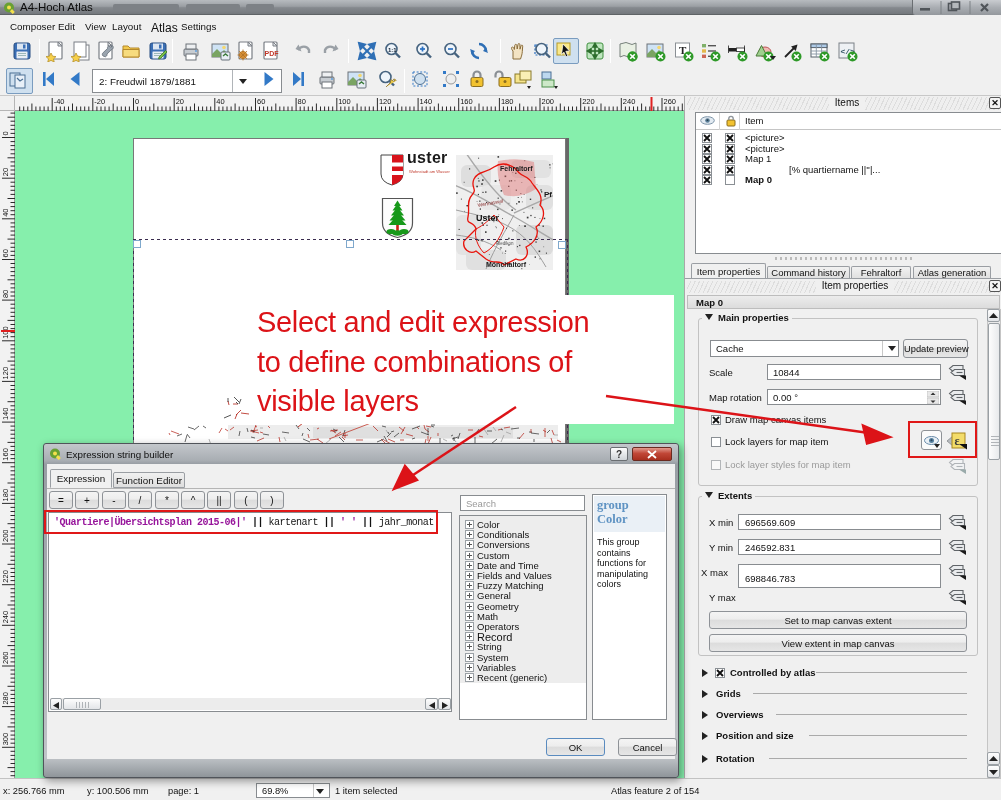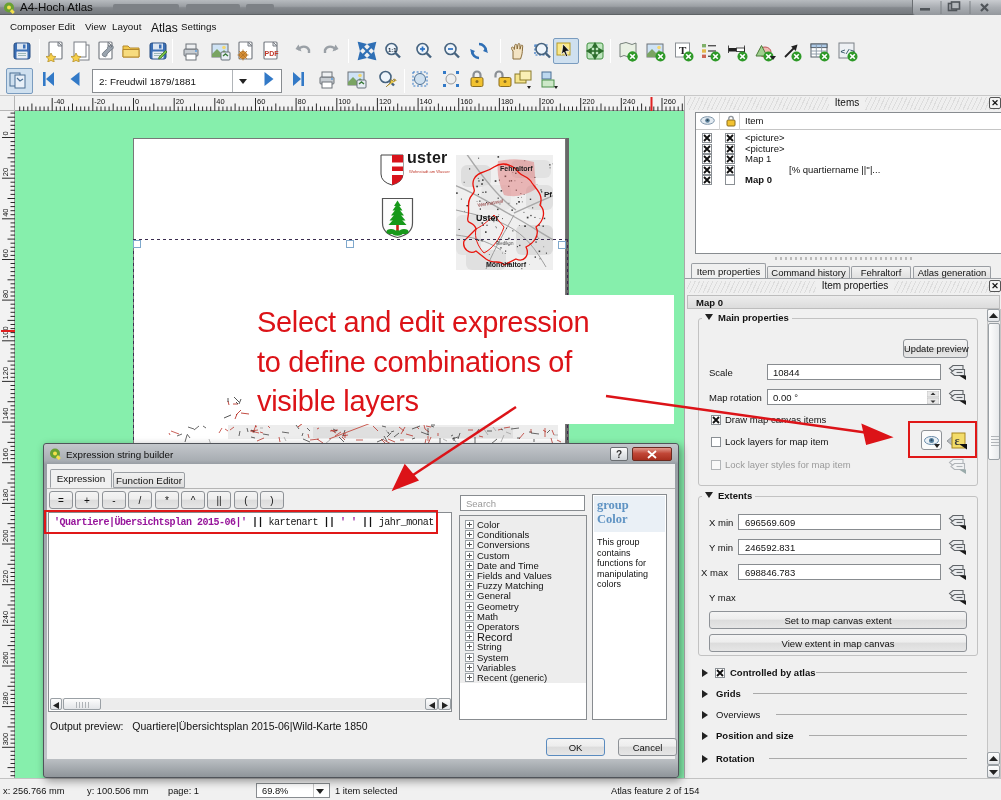--- a/index.html
+++ b/index.html
@@ -1091,20 +1091,25 @@
     <div class="tab" style="left:82px;top:170px;width:83px;height:12px;line-height:12px">Command history</div>
     <div class="tab" style="left:166px;top:170px;width:60px;height:12px;line-height:12px">Fehraltorf</div>
     <div class="tab" style="left:228px;top:170px;width:78px;height:12px;line-height:12px">Atlas generation</div>
     <div class="abs" style="left:0;top:182px;width:317px;height:1px;background:#9a9ea3"></div>
     <div class="abs hatch" style="left:2px;top:185px;width:313px;height:12px"></div>
     <div class="abs" style="left:131px;top:184px;width:78px;height:13px;background:#f0f0f0;text-align:center;font-size:10px">Item properties</div>
     <div class="xbtn" style="left:304px;top:184px">✕</div>
     <div class="abs" style="left:2px;top:199px;width:313px;height:14px;background:linear-gradient(#ececec,#dcdcdc);border:1px solid #bdbdbd;font-weight:bold;padding-left:8px;line-height:13px">Map 0</div>
     <div class="gbox" style="left:13px;top:222px;width:280px;height:168px"></div>
     <div class="glabel" style="left:17px;top:216px"><span class="tri"></span>Main properties</div>
+    <div class="abs inp" style="left:25px;top:244px;width:189px;height:17px">
+      <div class="abs" style="left:5px;top:2px">Cache</div>
+      <div class="abs" style="right:2px;top:5px;width:0;height:0;border-left:4px solid transparent;border-right:4px solid transparent;border-top:5px solid #222"></div>
+      <div class="abs" style="right:15px;top:0;width:1px;height:15px;background:#c8c8c8"></div>
+    </div>
     <div class="abs btn" style="left:218px;top:243px;width:65px;height:19px;line-height:18px;font-size:9.3px;white-space:nowrap">Update preview</div>
     <div class="lbl" style="left:24px;top:271px">Scale</div>
     <div class="abs inp" style="left:82px;top:268px;width:174px;height:16px;padding:2px 0 0 5px">10844</div>
     <div class="ovr" style="left:262px;top:267px"><svg width="20" height="18" viewBox="0 0 20 18" style="">
         <path d="M6 2.5 L16 2.5 L16 8.5 L6 8.5 L2.5 5.5 Z" fill="#e9ebed" stroke="#606468" stroke-width="1.1"></path>
         <path d="M7.5 6.5 L17.5 6.5 L17.5 12.5 L7.5 12.5 L4 9.5 Z" fill="#e9ebed" stroke="#606468" stroke-width="1.1"></path>
         <line x1="9.5" y1="9.5" x2="15.5" y2="9.5" stroke="#606468" stroke-width="1.1"></line>
         <path d="M12 12.5 L19 12.5 L19 17 Z" fill="#1a1a1a"></path>
       </svg></div>
     <div class="lbl" style="left:24px;top:296px">Map rotation</div>
@@ -1163,21 +1168,21 @@
       </svg></div>
     <div class="lbl" style="left:24px;top:446px">Y min</div>
     <div class="abs inp" style="left:53px;top:443px;width:203px;height:16px;padding:2px 17px 0 6px">246592.831</div>
     <div class="ovr" style="left:262px;top:442px"><svg width="20" height="18" viewBox="0 0 20 18" style="">
         <path d="M6 2.5 L16 2.5 L16 8.5 L6 8.5 L2.5 5.5 Z" fill="#e9ebed" stroke="#606468" stroke-width="1.1"></path>
         <path d="M7.5 6.5 L17.5 6.5 L17.5 12.5 L7.5 12.5 L4 9.5 Z" fill="#e9ebed" stroke="#606468" stroke-width="1.1"></path>
         <line x1="9.5" y1="9.5" x2="15.5" y2="9.5" stroke="#606468" stroke-width="1.1"></line>
         <path d="M12 12.5 L19 12.5 L19 17 Z" fill="#1a1a1a"></path>
       </svg></div>
     <div class="lbl" style="left:16px;top:471px">X max</div>
-    <div class="abs inp" style="left:53px;top:468px;width:203px;height:16px;padding:2px 0 0 6px">698846.783</div>
+    <div class="abs inp" style="left:53px;top:468px;width:203px;height:24px;padding:8px 0 0 6px">698846.783</div>
     <div class="ovr" style="left:262px;top:467px"><svg width="20" height="18" viewBox="0 0 20 18" style="">
         <path d="M6 2.5 L16 2.5 L16 8.5 L6 8.5 L2.5 5.5 Z" fill="#e9ebed" stroke="#606468" stroke-width="1.1"></path>
         <path d="M7.5 6.5 L17.5 6.5 L17.5 12.5 L7.5 12.5 L4 9.5 Z" fill="#e9ebed" stroke="#606468" stroke-width="1.1"></path>
         <line x1="9.5" y1="9.5" x2="15.5" y2="9.5" stroke="#606468" stroke-width="1.1"></line>
         <path d="M12 12.5 L19 12.5 L19 17 Z" fill="#1a1a1a"></path>
       </svg></div>
     <div class="lbl" style="left:24px;top:496px">Y max</div>
     <div class="ovr" style="left:262px;top:492px"><svg width="20" height="18" viewBox="0 0 20 18" style="">
         <path d="M6 2.5 L16 2.5 L16 8.5 L6 8.5 L2.5 5.5 Z" fill="#e9ebed" stroke="#606468" stroke-width="1.1"></path>
         <path d="M7.5 6.5 L17.5 6.5 L17.5 12.5 L7.5 12.5 L4 9.5 Z" fill="#e9ebed" stroke="#606468" stroke-width="1.1"></path>
@@ -1190,21 +1195,21 @@
     <div class="cb" style="left:30px;top:572px"><svg width="10" height="10" viewBox="0 0 10 10" style="">
         <rect x="0.5" y="0.5" width="9" height="9" fill="#fff" stroke="#8a8f94"></rect>
         <path d="M2 2 L8 8 M8 2 L2 8" stroke="#111" stroke-width="1.9"></path>
       </svg></div>
     <div class="lbl" style="left:45px;top:571px;font-weight:bold">Controlled by atlas</div>
     <div class="abs" style="left:131px;top:576px;width:151px;height:1px;background:#aaa"></div>
     <div class="abs" style="left:17px;top:593px"><span class="trir"></span></div>
     <div class="lbl" style="left:31px;top:592px;font-weight:bold">Grids</div>
     <div class="abs" style="left:68px;top:597px;width:214px;height:1px;background:#aaa"></div>
     <div class="abs" style="left:17px;top:614px"><span class="trir"></span></div>
-    <div class="lbl" style="left:31px;top:613px;font-weight:normal">Overviews</div>
+    <div class="lbl" style="left:31px;top:613px;font-weight:bold">Overviews</div>
     <div class="abs" style="left:91px;top:618px;width:191px;height:1px;background:#aaa"></div>
     <div class="abs" style="left:17px;top:635px"><span class="trir"></span></div>
     <div class="lbl" style="left:31px;top:634px;font-weight:bold">Position and size</div>
     <div class="abs" style="left:124px;top:639px;width:158px;height:1px;background:#aaa"></div>
     <div class="abs" style="left:17px;top:658px"><span class="trir"></span></div>
     <div class="lbl" style="left:31px;top:657px;font-weight:bold">Rotation</div>
     <div class="abs" style="left:84px;top:662px;width:198px;height:1px;background:#aaa"></div>
     <div class="abs" style="left:302px;top:213px;width:14px;height:469px;background:#eaeaea;border:1px solid #c5c5c5"></div>
     <div class="sbbtn" style="left:302px;top:213px;height:13px;text-align:center;padding-top:3px">
       <svg width="9" height="6">
@@ -1278,21 +1283,20 @@
             </svg>
           </div>
 <div class="sbbtn" style="left:388px;top:0;width:13px;height:12px;padding-top:3px;text-align:center">
             <svg width="6" height="7">
               <path d="M0 0 L6 3.5 L0 7 Z" fill="#222"></path>
             </svg>
           </div>
 </div>
       </div>
       <div class="abs" style="left:-3px;top:46px;width:394px;height:24px;border:2px solid #e01818;z-index:10"></div>
-      <div class="abs" style="left:3px;top:256px;font-size:10.5px">Output preview:&nbsp;&nbsp; Quartiere|Übersichtsplan 2015-06|Wild-Karte 1850</div>
       <div class="abs inp" style="left:413px;top:31px;width:125px;height:16px;color:#9a9a9a;padding:2px 0 0 5px">Search</div>
       <div class="abs inp" style="left:412px;top:51px;width:128px;height:205px;background:#fff">
         <div class="abs" style="left:0;top:0;width:126px;height:167px;background:#ededed"></div>
         <svg class="abs" style="left:5px;top:4px" width="9" height="9">
           <rect x="0.5" y="0.5" width="8" height="8" fill="#fff" stroke="#9aa0a5"></rect>
           <path d="M2 4.5 L7 4.5 M4.5 2 L4.5 7" stroke="#555" stroke-width="1"></path>
         </svg>
         <div class="abs" style="left:17px;top:3px;font-size:9.5px">Color</div>
         <svg class="abs" style="left:5px;top:14.2px" width="9" height="9">
           <rect x="0.5" y="0.5" width="8" height="8" fill="#fff" stroke="#9aa0a5"></rect>

